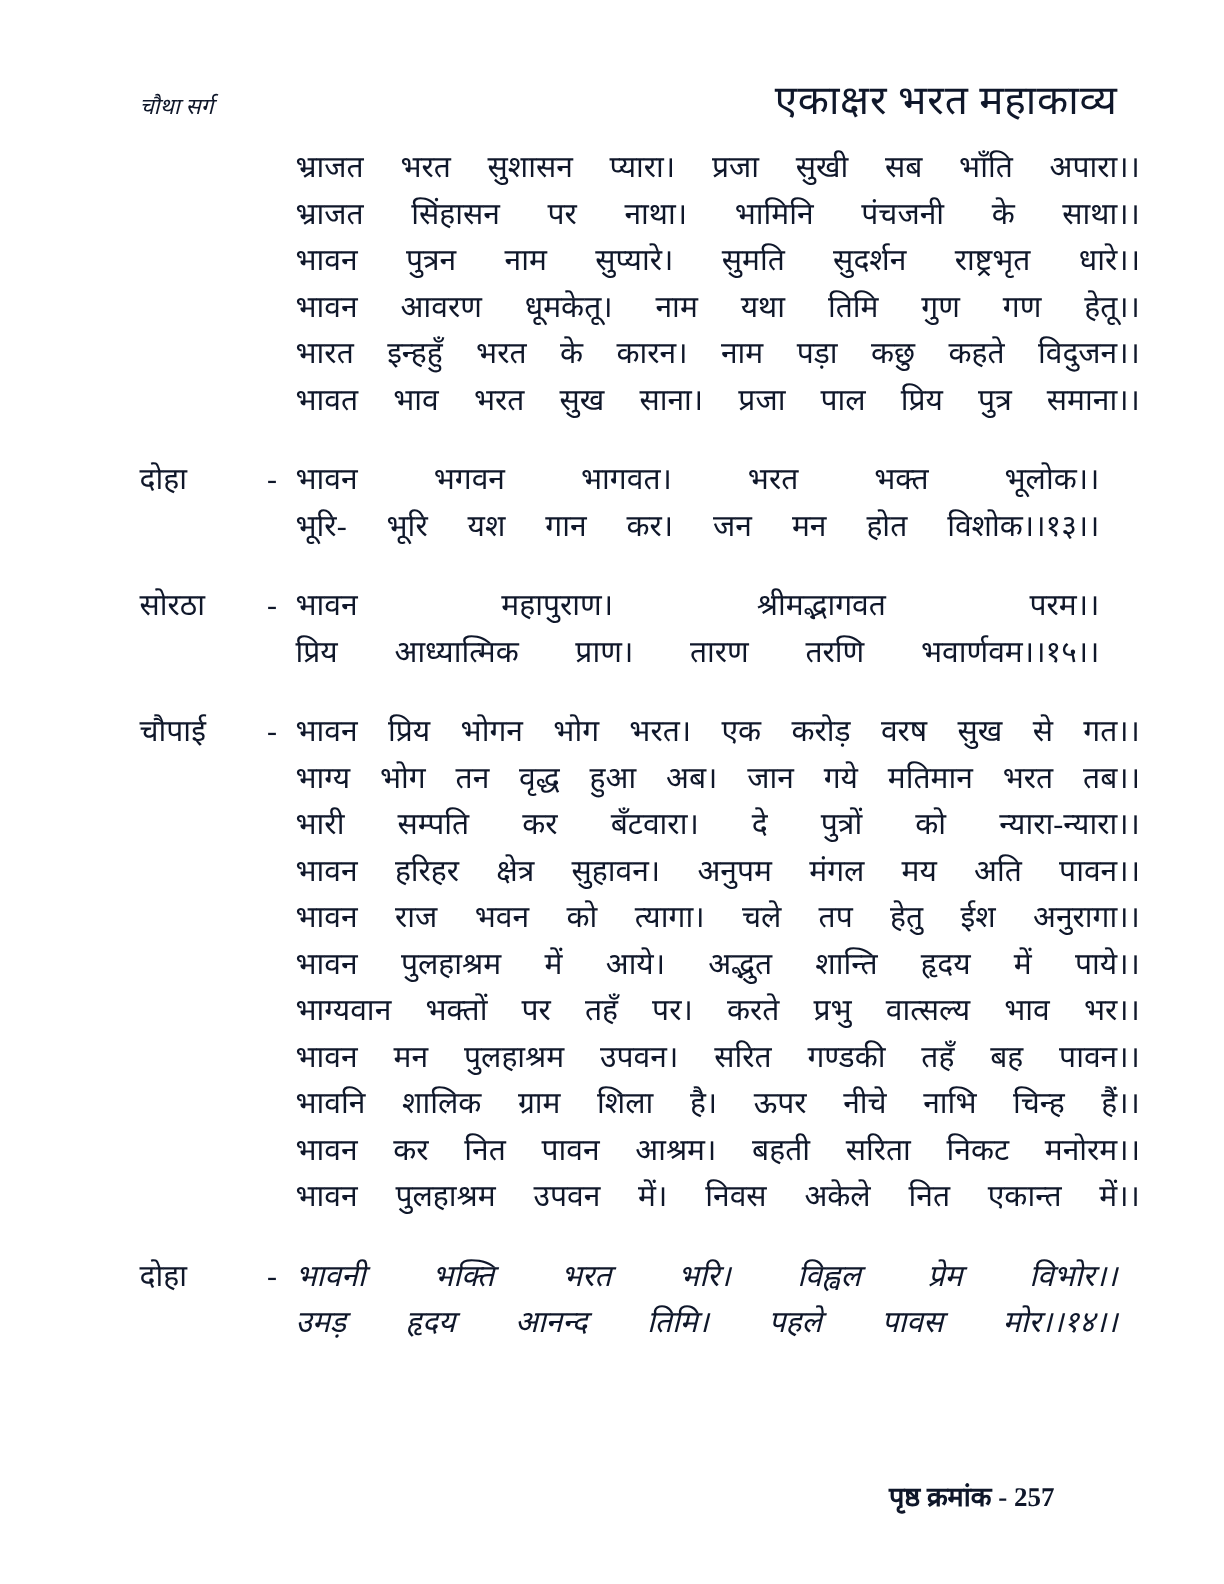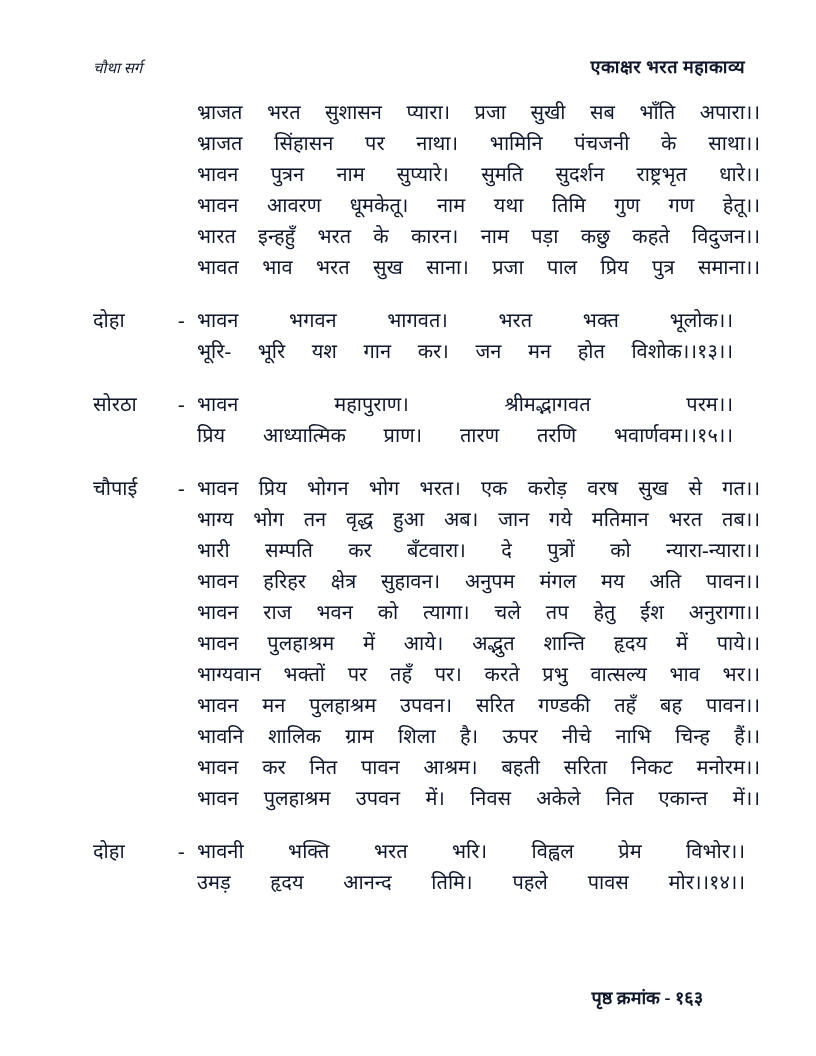--- a/index.html
+++ b/index.html
@@ -10,31 +10,31 @@
     background:#ffffff;
     color:#0f172a;
     font-family:"Liberation Serif","DejaVu Serif",serif;
     overflow:hidden;
   }
   .hdr {
     position:absolute; top:54px; left:93px; right:71px;
     display:flex; justify-content:space-between; align-items:baseline;
   }
   .canto { font-style:italic; font-size:15px; line-height:22px; }
-  .book  { font-weight:700; font-size:18px; line-height:26px; letter-spacing:0.5px; }
+  .book  { font-weight:400; font-size:27px; line-height:26px; letter-spacing:0.5px; }
 
   .content { position:absolute; top:97px; left:93px; width:667px; }
 
   .sec { display:flex; margin:0 0 22px 0; }
   .labelcol { flex:0 0 85px; width:85px; font-size:20px; line-height:31px; }
   .dashcol  { flex:0 0 19px; width:19px; font-size:20px; line-height:31px; }
   .lines    { flex:0 0 auto; }
   .w-full  { width:563px; }
   .w-doha  { width:536px; }
-  .w-doha2 { width:548px; }
+  .w-doha2 { width:548px;font-style:italic; }
   .vline {
     font-size:20px; line-height:31px;
     text-align:justify; text-align-last:justify;
     -moz-text-align-last:justify;
   }
   .ftr {
     position:absolute; top:986px; right:113px;
     font-weight:700; font-size:18px; line-height:24px;
   }
 </style>
@@ -104,16 +104,16 @@
       <div class="dashcol">-</div>
       <div class="lines w-doha2">
         <div class="vline">भावनी भक्ति भरत भरि। विह्वल प्रेम विभोर।।</div>
         <div class="vline">उमड़ हृदय आनन्द तिमि। पहले पावस मोर।।१४।।</div>
       </div>
     </section>
 
   </main>
 
   <footer class="ftr">
-    <span>पृष्ठ क्रमांक - १६३</span>
+    <span>पृष्ठ क्रमांक - 257</span>
   </footer>
 
 </div>
 
 </body></html>

